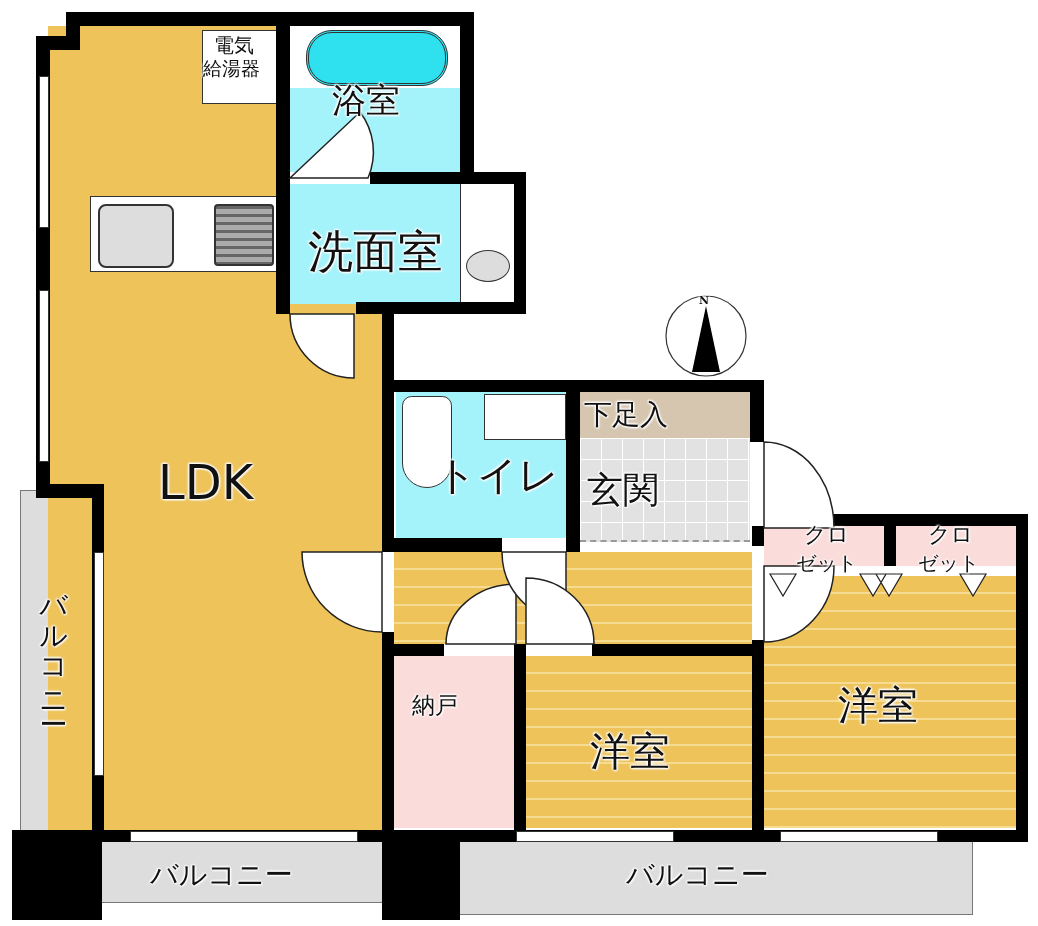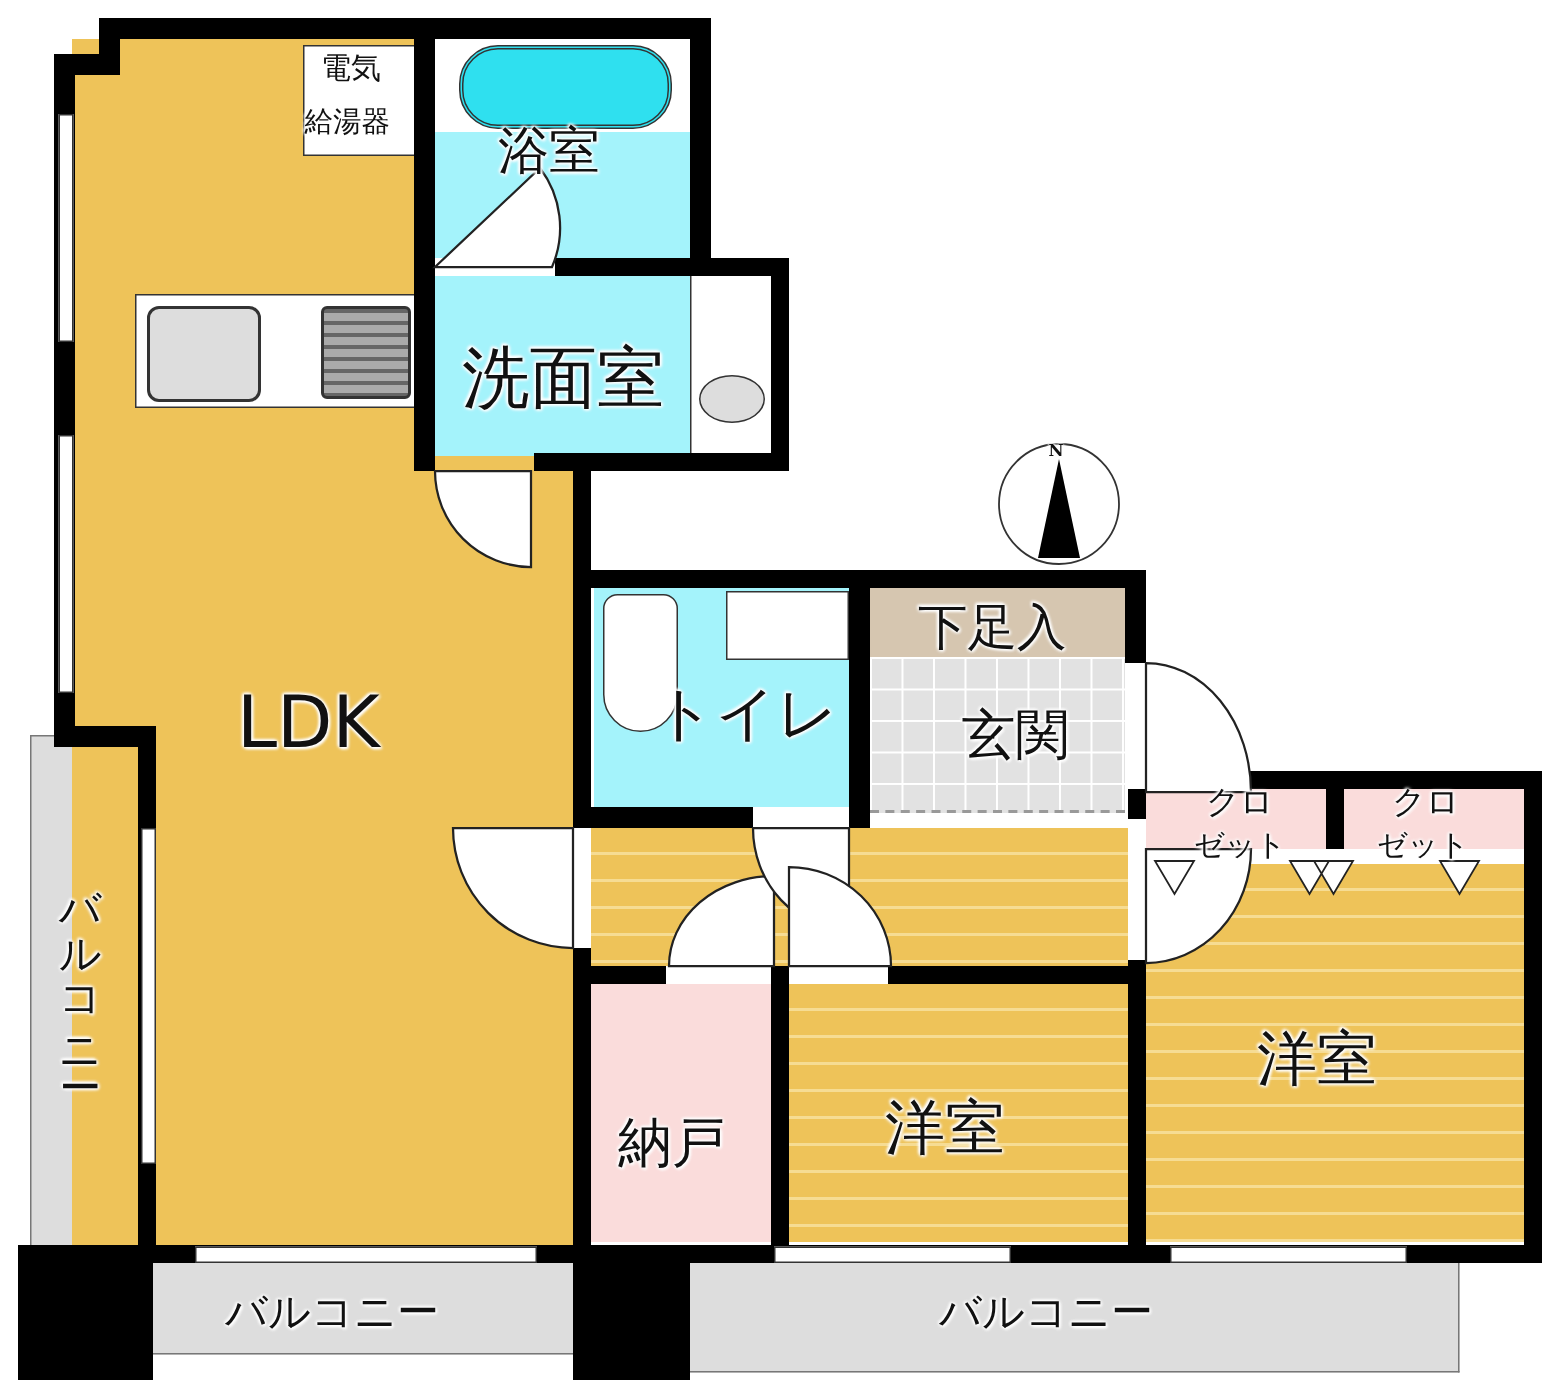--- a/index.html
+++ b/index.html
@@ -139,28 +139,28 @@
 </svg>
 
 <svg style="left:664px;top:294px;" width="84" height="84">
   <circle cx="42" cy="42" r="40" fill="#fff" stroke="#333" stroke-width="1.2"></circle>
   <path d="M42 12 L56 78 L28 78 Z" fill="#000"></path>
 </svg>
 <div class="label" style="left:699px;top:294px;font-size:11px;font-weight:bold;font-family:'DejaVu Serif',serif;">N</div>
 
 <div class="label" style="left:158px;top:454px;font-size:48px;">LDK</div>
 <div class="label" style="left:214px;top:32px;font-size:20px;">電気</div>
-<div class="label" style="left:203px;top:68px;font-size:19px;">給湯器</div>
+<div class="label" style="left:203px;top:56px;font-size:19px;">給湯器</div>
 <div class="label" style="left:332px;top:78px;font-size:34px;">浴室</div>
 <div class="label" style="left:308px;top:222px;font-size:45px;">洗面室</div>
 <div class="label" style="left:436px;top:448px;font-size:40px;">トイレ</div>
-<div class="label" style="left:612px;top:396px;font-size:33px;">下足入</div>
-<div class="label" style="left:641px;top:466px;font-size:36px;">玄関</div>
+<div class="label" style="left:584px;top:396px;font-size:28px;">下足入</div>
+<div class="label" style="left:587px;top:466px;font-size:36px;">玄関</div>
 <div class="label" style="left:804px;top:520px;font-size:22px;">クロ</div>
 <div class="label" style="left:796px;top:550px;font-size:20px;">ゼット</div>
 <div class="label" style="left:928px;top:520px;font-size:22px;">クロ</div>
 <div class="label" style="left:918px;top:550px;font-size:20px;">ゼット</div>
-<div class="label" style="left:412px;top:738px;font-size:36px;">納戸</div>
+<div class="label" style="left:412px;top:690px;font-size:23px;">納戸</div>
 <div class="label" style="left:590px;top:724px;font-size:40px;">洋室</div>
 <div class="label" style="left:838px;top:678px;font-size:40px;">洋室</div>
 <div class="label vlabel" style="left:34px;top:574px;font-size:28px;">バルコニー</div>
 <div class="label" style="left:150px;top:856px;font-size:28px;">バルコニー</div>
 <div class="label" style="left:626px;top:856px;font-size:28px;">バルコニー</div>
 
 </body></html>

